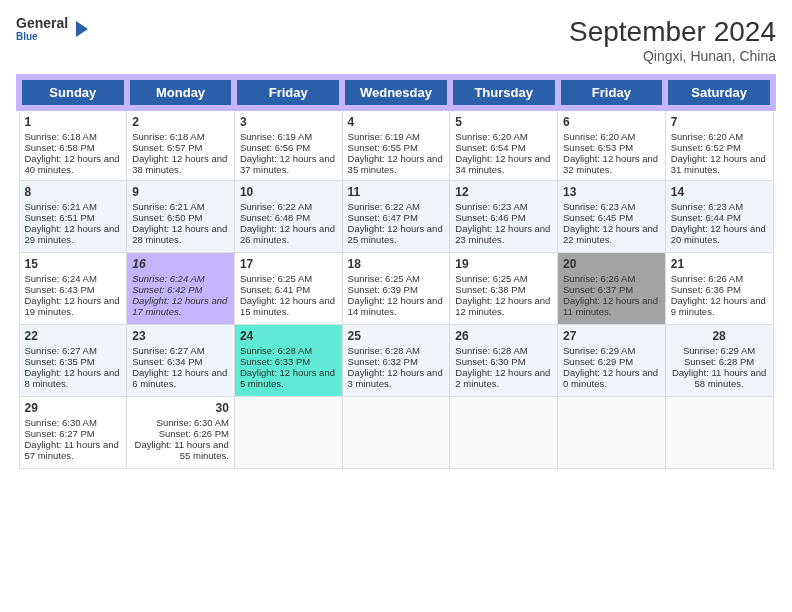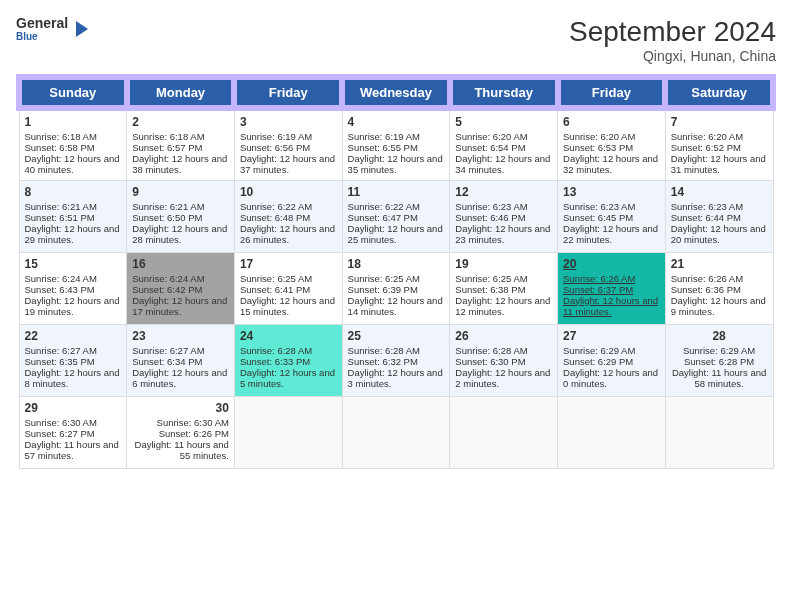--- a/index.html
+++ b/index.html
@@ -124,25 +124,25 @@
           <td style="background: rgb(240, 244, 251);"><span class="day-num">8</span><span>Sunrise: 6:21 AM</span><br><span>Sunset: 6:51 PM</span><br><span>Daylight: 12 hours and 29 minutes.</span></td>
           <td style="background: rgb(240, 244, 251);"><span class="day-num">9</span><span>Sunrise: 6:21 AM</span><br><span>Sunset: 6:50 PM</span><br><span>Daylight: 12 hours and 28 minutes.</span></td>
           <td style="background: rgb(240, 244, 251);"><span class="day-num">10</span><span>Sunrise: 6:22 AM</span><br><span>Sunset: 6:48 PM</span><br><span>Daylight: 12 hours and 26 minutes.</span></td>
           <td style="background: rgb(240, 244, 251); margin-top: 45px;"><span class="day-num">11</span><span>Sunrise: 6:22 AM</span><br><span>Sunset: 6:47 PM</span><br><span>Daylight: 12 hours and 25 minutes.</span></td>
           <td style="background: rgb(240, 244, 251);"><span class="day-num">12</span><span>Sunrise: 6:23 AM</span><br><span>Sunset: 6:46 PM</span><br><span>Daylight: 12 hours and 23 minutes.</span></td>
           <td style="background: rgb(240, 244, 251);"><span class="day-num">13</span><span>Sunrise: 6:23 AM</span><br><span>Sunset: 6:45 PM</span><br><span>Daylight: 12 hours and 22 minutes.</span></td>
           <td style="background: rgb(240, 244, 251);"><span class="day-num">14</span><span>Sunrise: 6:23 AM</span><br><span>Sunset: 6:44 PM</span><br><span>Daylight: 12 hours and 20 minutes.</span></td>
         </tr>
         <tr>
           <td style="background: rgb(255, 255, 255);"><span class="day-num">15</span><span>Sunrise: 6:24 AM</span><br><span>Sunset: 6:43 PM</span><br><span>Daylight: 12 hours and 19 minutes.</span></td>
-          <td style="background: #a3a3a3;"><span class="day-num">16</span><span>Sunrise: 6:24 AM</span><br><span>Sunset: 6:42 PM</span><br><span>Daylight: 12 hours and 17 minutes.</span></td>
+          <td style="background: #c4b5fd; font-style: italic;"><span class="day-num">16</span><span>Sunrise: 6:24 AM</span><br><span>Sunset: 6:42 PM</span><br><span>Daylight: 12 hours and 17 minutes.</span></td>
           <td style="background: rgb(255, 255, 255);"><span class="day-num">17</span><span>Sunrise: 6:25 AM</span><br><span>Sunset: 6:41 PM</span><br><span>Daylight: 12 hours and 15 minutes.</span></td>
           <td style="background: rgb(255, 255, 255);"><span class="day-num">18</span><span>Sunrise: 6:25 AM</span><br><span>Sunset: 6:39 PM</span><br><span>Daylight: 12 hours and 14 minutes.</span></td>
           <td style="background: rgb(255, 255, 255);"><span class="day-num">19</span><span>Sunrise: 6:25 AM</span><br><span>Sunset: 6:38 PM</span><br><span>Daylight: 12 hours and 12 minutes.</span></td>
-          <td style="background: #14b8a6; text-decoration: underline;"><span class="day-num">20</span><span>Sunrise: 6:26 AM</span><br><span>Sunset: 6:37 PM</span><br><span>Daylight: 12 hours and 11 minutes.</span></td>
+          <td style="background: #a3a3a3;"><span class="day-num">20</span><span>Sunrise: 6:26 AM</span><br><span>Sunset: 6:37 PM</span><br><span>Daylight: 12 hours and 11 minutes.</span></td>
           <td style="background: rgb(255, 255, 255);"><span class="day-num">21</span><span>Sunrise: 6:26 AM</span><br><span>Sunset: 6:36 PM</span><br><span>Daylight: 12 hours and 9 minutes.</span></td>
         </tr>
         <tr>
           <td style="background: rgb(240, 244, 251);"><span class="day-num">22</span><span>Sunrise: 6:27 AM</span><br><span>Sunset: 6:35 PM</span><br><span>Daylight: 12 hours and 8 minutes.</span></td>
           <td style="background: rgb(240, 244, 251);"><span class="day-num">23</span><span>Sunrise: 6:27 AM</span><br><span>Sunset: 6:34 PM</span><br><span>Daylight: 12 hours and 6 minutes.</span></td>
           <td style="background: #5eead4;"><span class="day-num">24</span><span>Sunrise: 6:28 AM</span><br><span>Sunset: 6:33 PM</span><br><span>Daylight: 12 hours and 5 minutes.</span></td>
           <td style="background: rgb(240, 244, 251);"><span class="day-num">25</span><span>Sunrise: 6:28 AM</span><br><span>Sunset: 6:32 PM</span><br><span>Daylight: 12 hours and 3 minutes.</span></td>
           <td style="background: rgb(240, 244, 251);"><span class="day-num">26</span><span>Sunrise: 6:28 AM</span><br><span>Sunset: 6:30 PM</span><br><span>Daylight: 12 hours and 2 minutes.</span></td>
           <td style="background: rgb(240, 244, 251);"><span class="day-num">27</span><span>Sunrise: 6:29 AM</span><br><span>Sunset: 6:29 PM</span><br><span>Daylight: 12 hours and 0 minutes.</span></td>
           <td style="background: rgb(240, 244, 251); text-align: center;"><span class="day-num">28</span><span>Sunrise: 6:29 AM</span><br><span>Sunset: 6:28 PM</span><br><span>Daylight: 11 hours and 58 minutes.</span></td>

